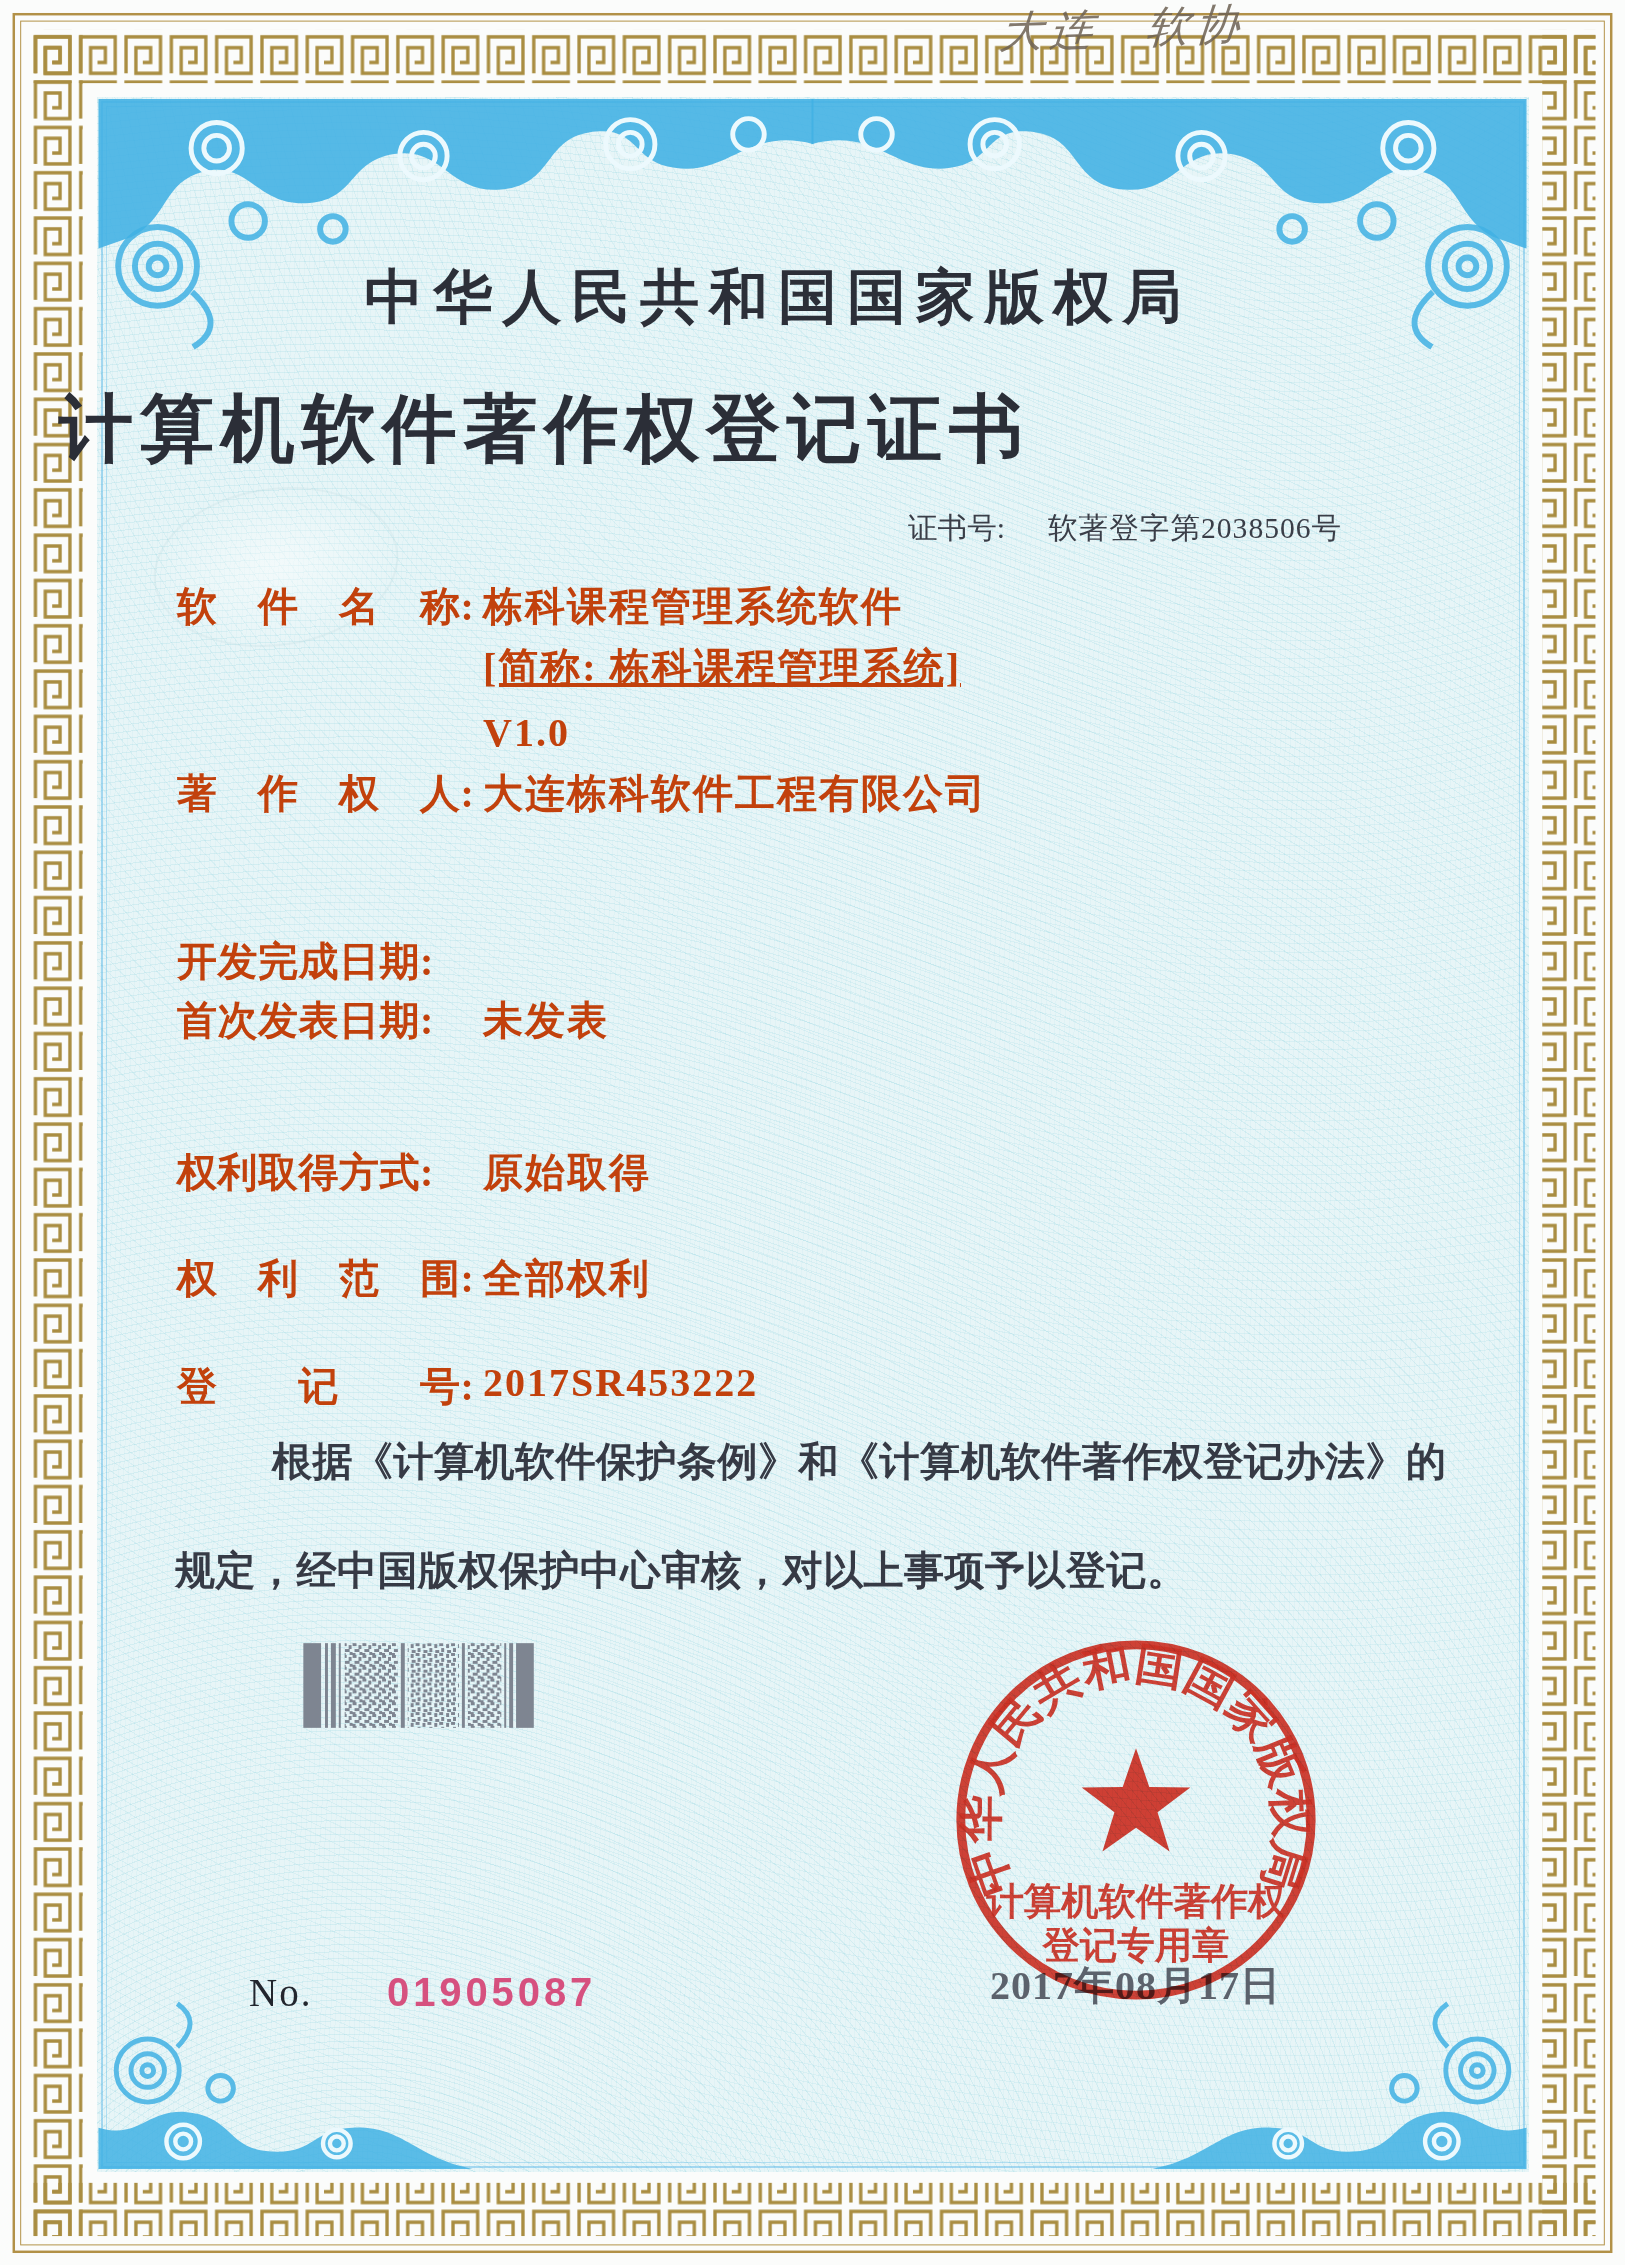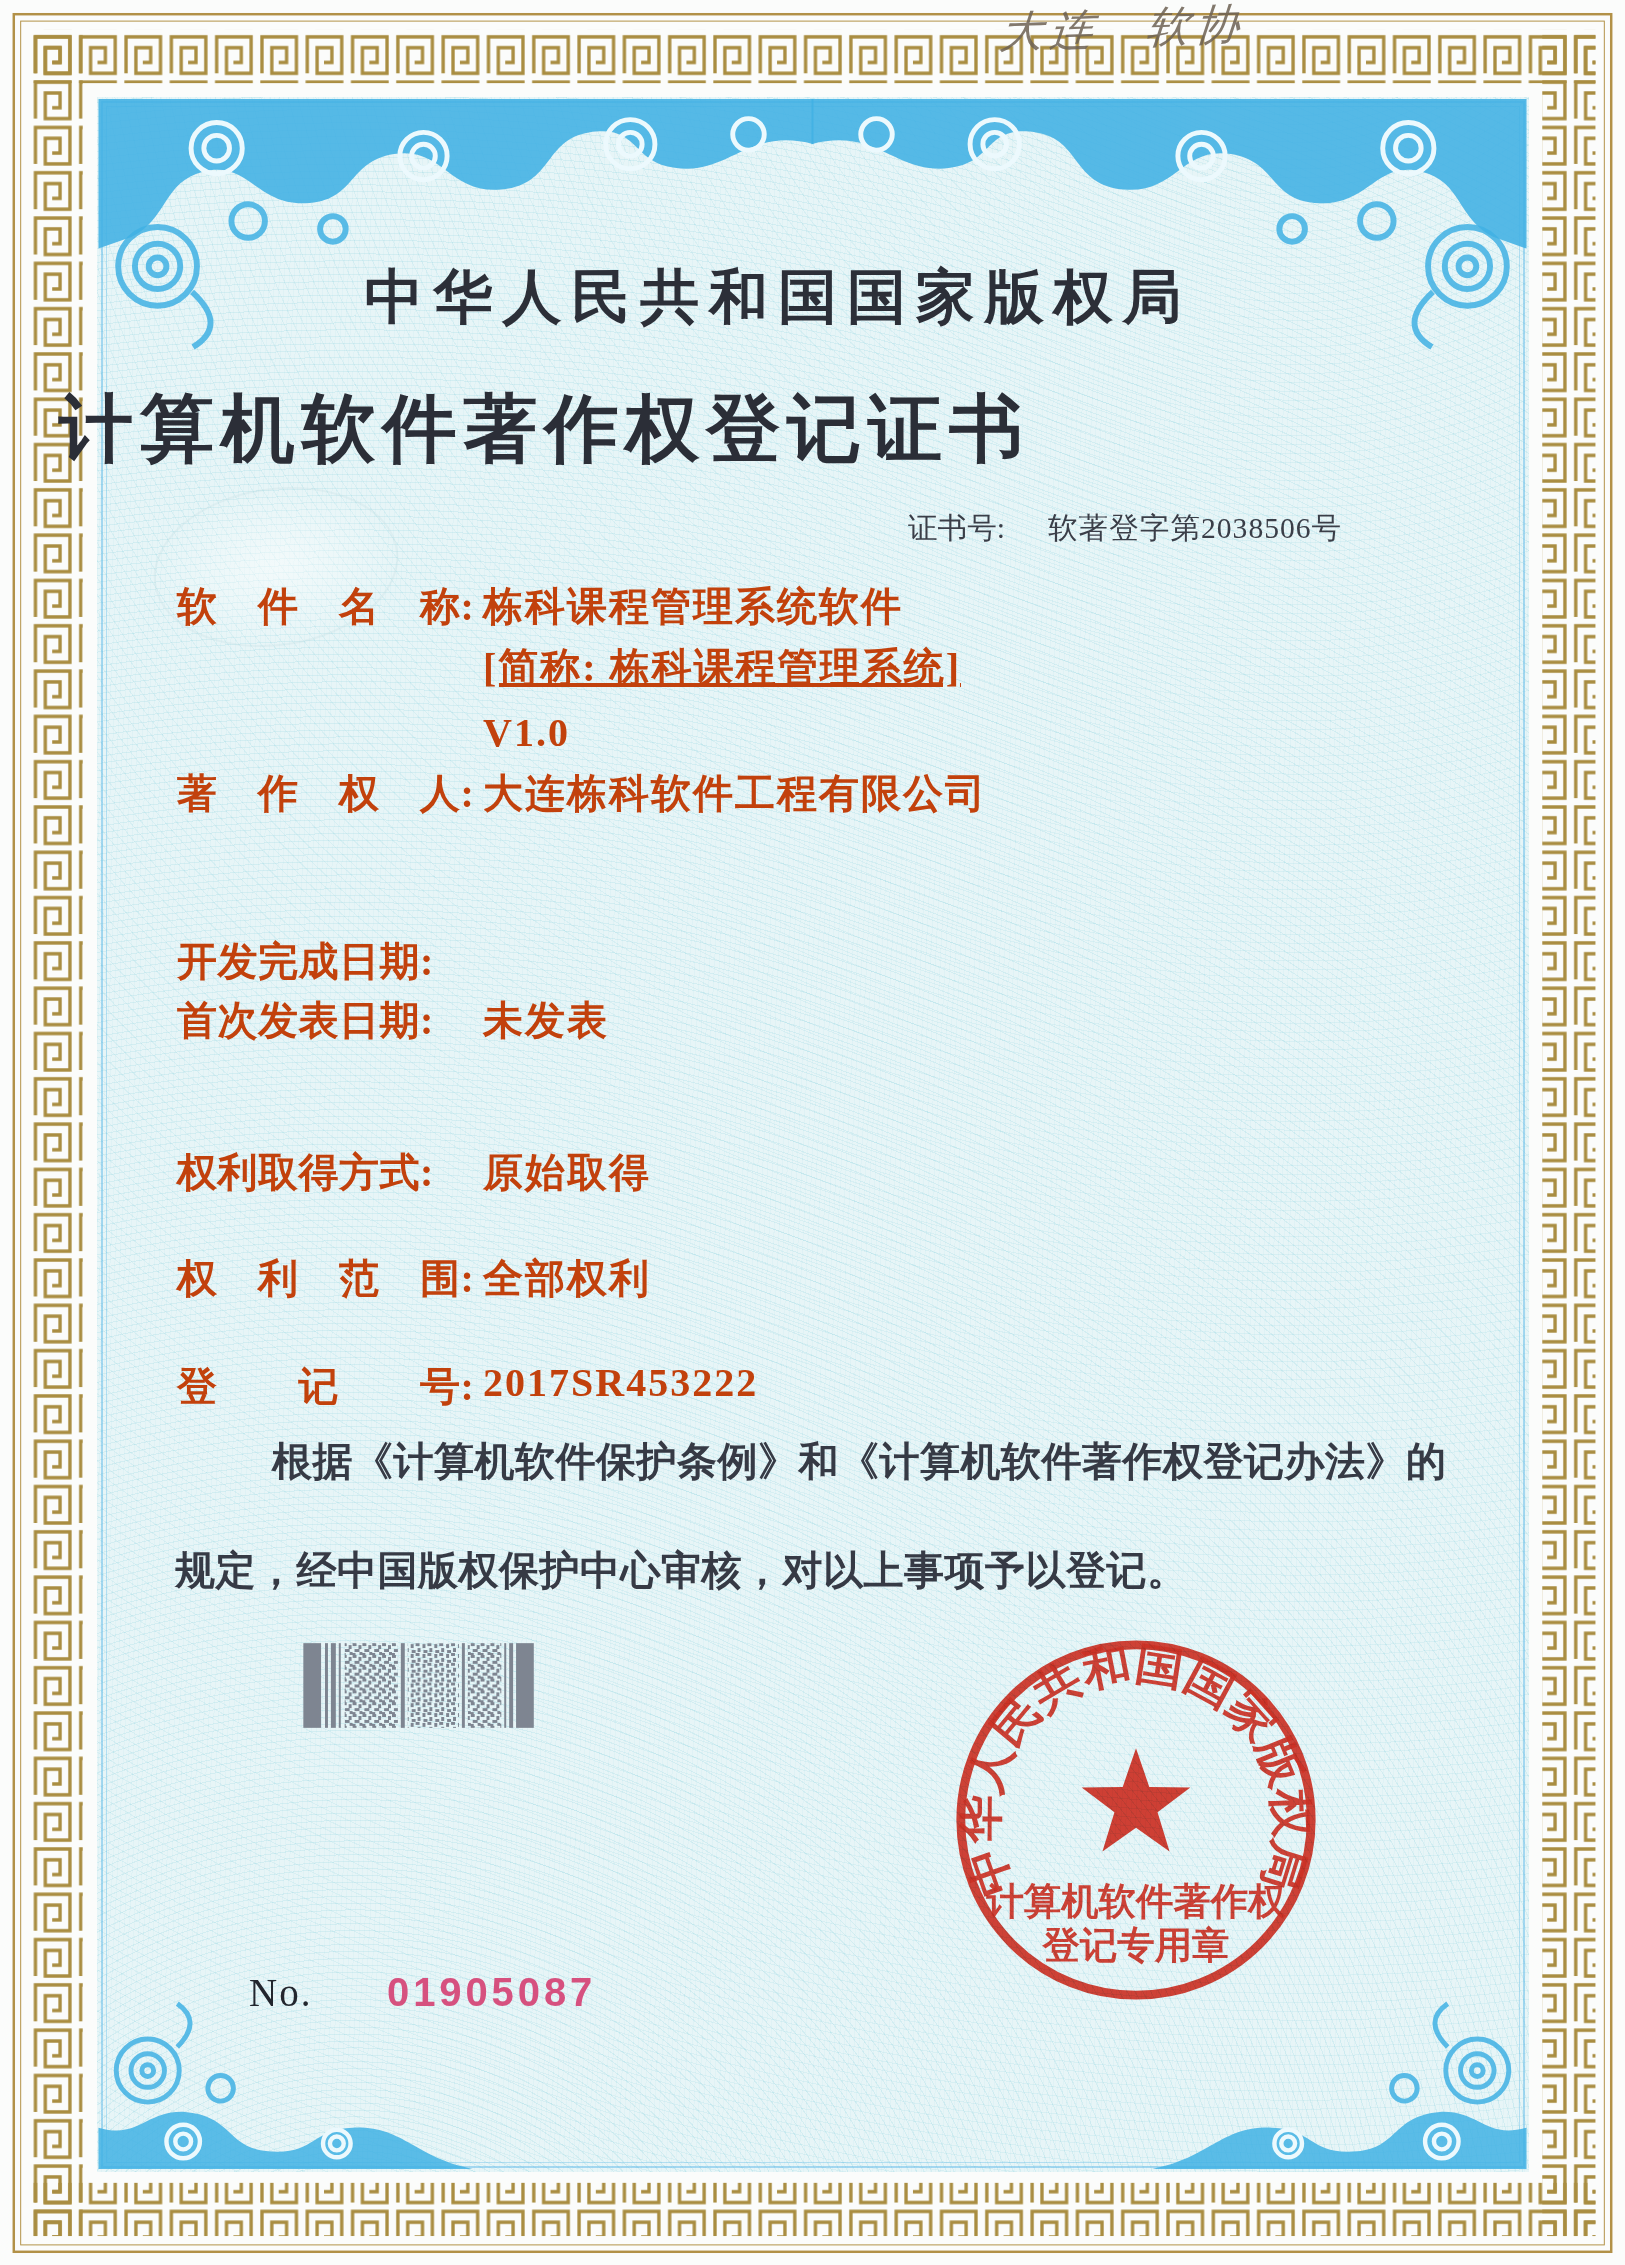--- a/index.html
+++ b/index.html
@@ -194,20 +194,21 @@
 
   <div class="abs row-label y-scope">权　利　范　围:</div>
   <div class="abs row-value y-scope">全部权利</div>
 
   <div class="abs row-label y-reg">登　　记　　号:</div>
   <div class="abs row-value y-reg">2017SR453222</div>
 
   <div class="abs body-line body-1">根据《计算机软件保护条例》和《计算机软件著作权登记办法》的</div>
   <div class="abs body-line body-2">规定，经中国版权保护中心审核，对以上事项予以登记。</div>
 
+  <div class="abs seal-date">2017年08月17日</div>
 
   <svg class="stamp" viewBox="0 0 380 380" xmlns="http://www.w3.org/2000/svg">
     <defs>
       <path id="sealArc" d="M67,261 A142,142 0 1 1 313,261" fill="none"></path>
     </defs>
     <circle cx="190" cy="190" r="178" fill="none" stroke="#e23326" stroke-width="9" opacity="0.92"></circle>
     <text font-size="46" font-weight="700" fill="#e23326" opacity="0.92" font-family="Liberation Serif, DejaVu Serif, serif">
       <textPath href="#sealArc" xlink:href="#sealArc" startOffset="2" textLength="585" lengthAdjust="spacingAndGlyphs">中华人民共和国国家版权局</textPath>
     </text>
     <polygon fill="#e23326" opacity="0.93" points="190,117 203.5,156.4 245.2,157.1 211.9,182.1 224.1,221.9 190,198 155.9,221.9 168.1,182.1 134.8,157.1 176.5,156.4"></polygon>

